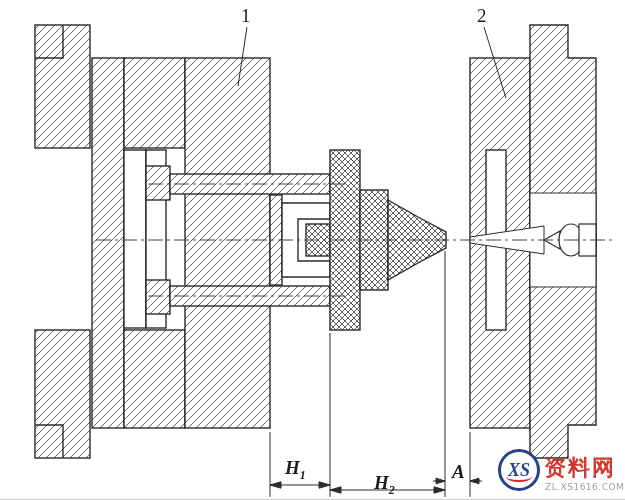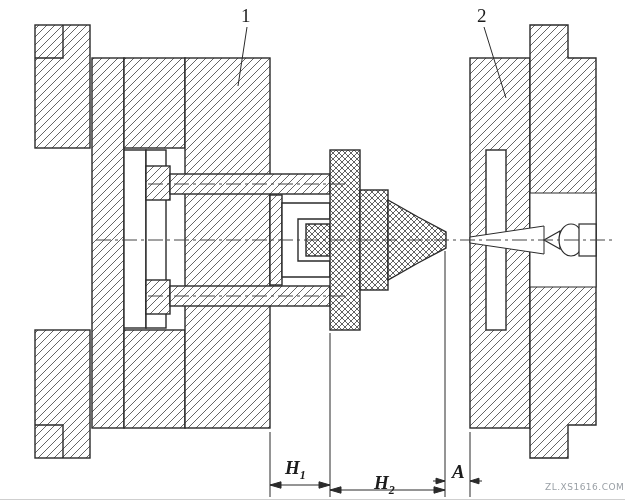--- a/index.html
+++ b/index.html
@@ -120,15 +120,19 @@
       </g>
     </g>
   </svg>
 
   <div class="lbl part-num" style="left:241px;top:6px">1</div>
   <div class="lbl part-num" style="left:477px;top:6px">2</div>
   <div class="lbl dim" style="left:285px;top:458px"><span>H</span><sub>1</sub></div>
   <div class="lbl dim" style="left:374px;top:473px"><span>H</span><sub>2</sub></div>
   <div class="lbl dim" style="left:452px;top:462px">A</div>
 
+  <div class="wm-logo">
+      <span>XS</span>
+    </div>
+  <div class="wm-name">资料网</div>
   <div class="wm-url">ZL.XS1616.COM</div>
 
 </div>
 
 </body></html>

